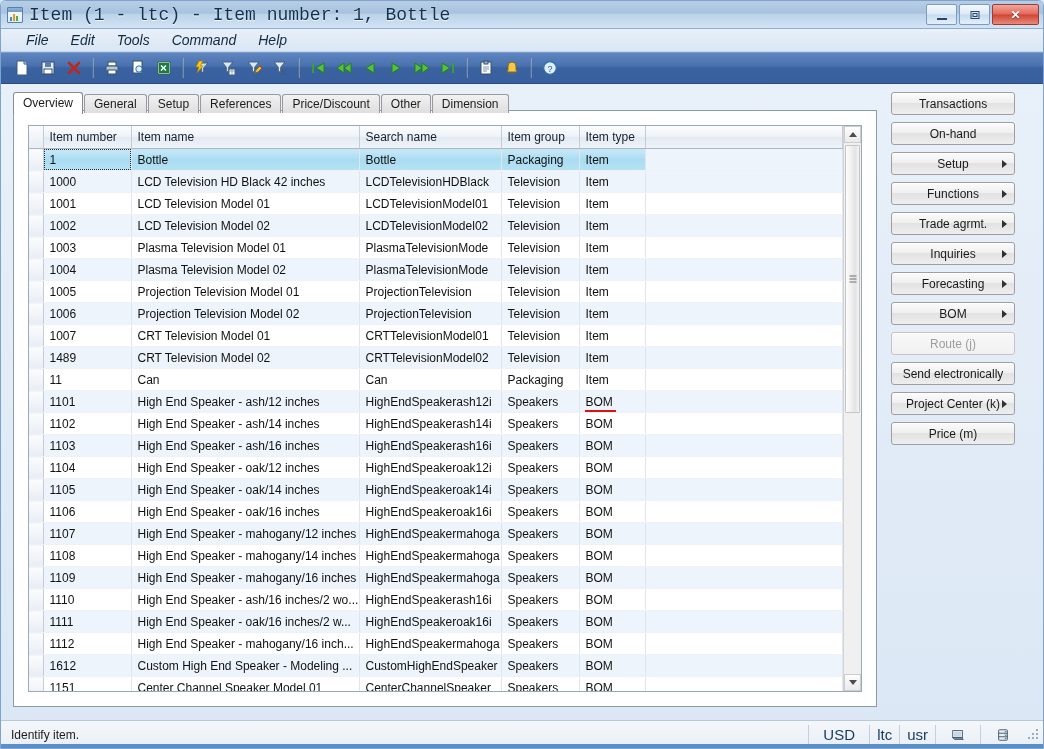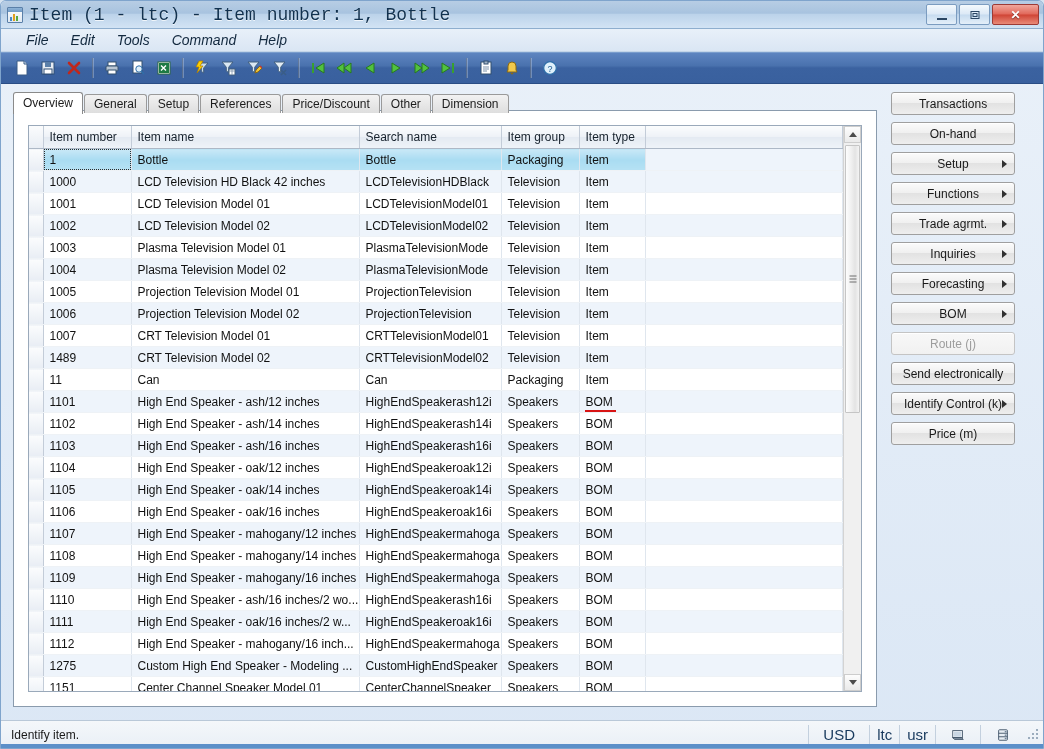--- a/index.html
+++ b/index.html
@@ -672,21 +672,21 @@
                 <td class="gutter"></td>
                 <td class="col-num">1112</td>
                 <td class="col-name">High End Speaker - mahogany/16 inch...</td>
                 <td class="col-search">HighEndSpeakermahoga</td>
                 <td class="col-group">Speakers</td>
                 <td class="col-type">BOM</td>
                 <td class="filler"></td>
               </tr>
               <tr class="row-even">
                 <td class="gutter"></td>
-                <td class="col-num">1275</td>
+                <td class="col-num">1612</td>
                 <td class="col-name">Custom High End Speaker - Modeling ...</td>
                 <td class="col-search">CustomHighEndSpeaker</td>
                 <td class="col-group">Speakers</td>
                 <td class="col-type">BOM</td>
                 <td class="filler"></td>
               </tr>
               <tr class="row-odd">
                 <td class="gutter"></td>
                 <td class="col-num">1151</td>
                 <td class="col-name">Center Channel Speaker Model 01</td>
@@ -747,21 +747,21 @@
         <span>BOM</span>
         <span class="caret"></span>
       </div>
       <div class="ax-btn disabled">
         <span>Route (j)</span>
       </div>
       <div class="ax-btn">
         <span>Send electronically</span>
       </div>
       <div class="ax-btn">
-        <span>Identify Control (k)</span>
+        <span>Project Center (k)</span>
         <span class="caret"></span>
       </div>
       <div class="ax-btn">
         <span>Price (m)</span>
       </div>
     </div>
 
   <div class="statusbar">
     <div class="sb-msg">Identify item.</div>
     <div class="sb-cell wide">USD</div>

